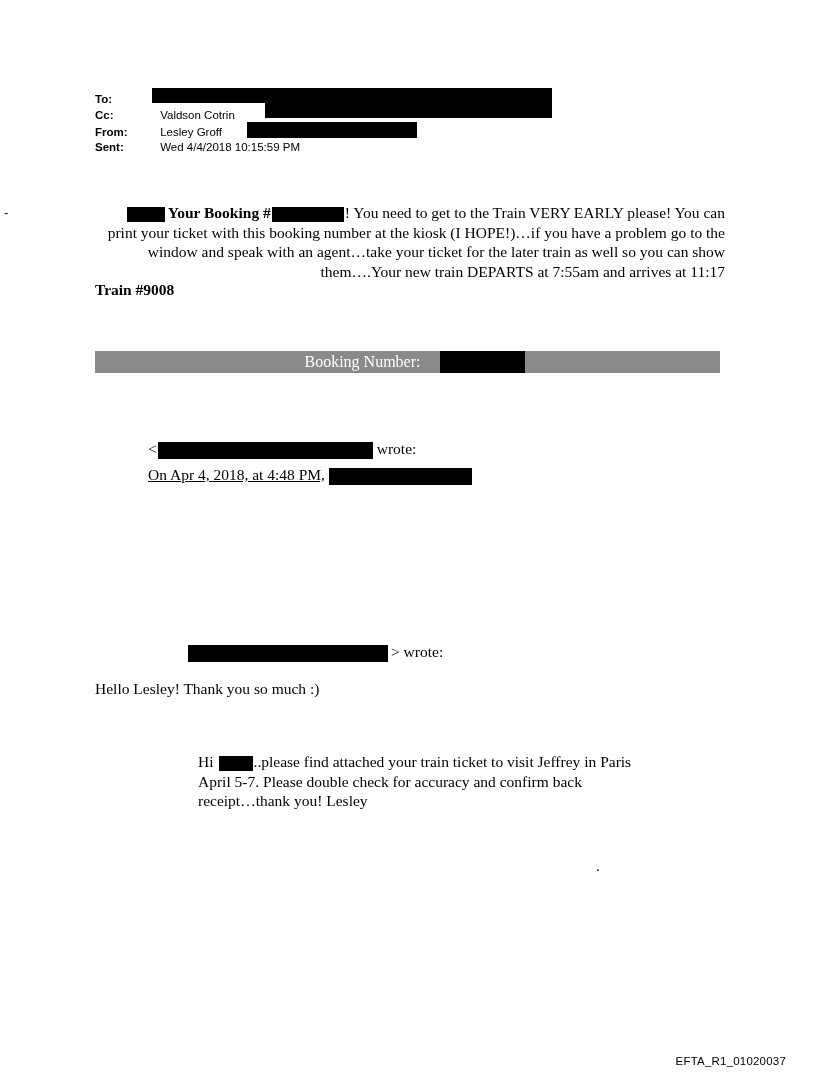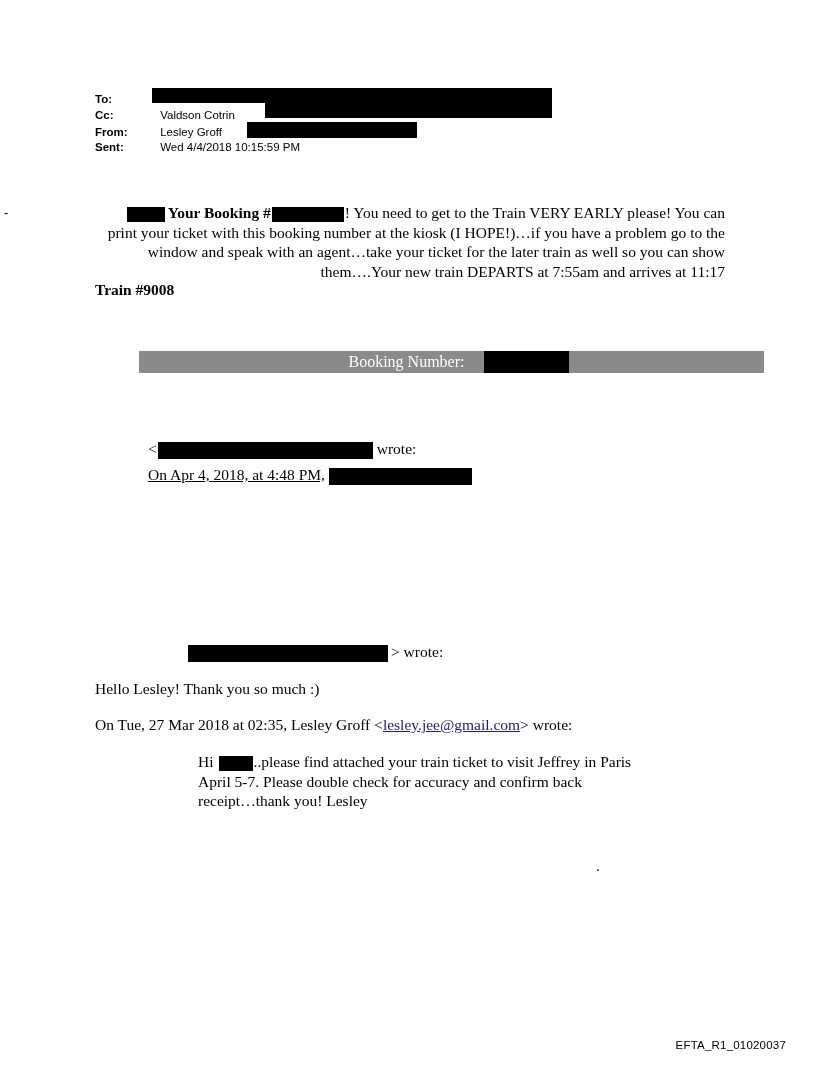--- a/index.html
+++ b/index.html
@@ -90,21 +90,20 @@
     left: 95px;
     top: 351px;
     width: 625px;
     height: 22px;
     background: #8a8a8a;
     color: #ffffff;
     font-family: "Liberation Serif", serif;
     font-size: 16px;
     line-height: 22px;
     text-align: center;
-    margin-left: 44px;
   }
   .banner .banner-redact {
     position: absolute;
     left: 345px;
     top: 0px;
     width: 85px;
     height: 22px;
     background: #000;
   }
   .banner-label {
@@ -118,21 +117,21 @@
   .underline-txt { text-decoration: underline; }
 
   .link {
     color: #1a1a8c;
     text-decoration: underline;
   }
 
   .footer-id {
     position: absolute;
     right: 30px;
-    bottom: 22px;
+    bottom: 6px;
     font-family: "Liberation Sans", sans-serif;
     font-size: 11.5px;
     letter-spacing: 0.2px;
   }
 
   .left-dash {
     position: absolute;
     left: 4px;
     top: 205px;
     font-family: "Liberation Sans", sans-serif;
@@ -202,23 +201,20 @@
 
 
 
 
   <div class="body-text" style="left:188px; top:642px; width:520px;">
     <span class="redact" style="width:200px; height:17px; margin-right:3px;"></span><span>&gt; wrote:</span>
   </div>
 
   <div class="body-text" style="left:95px; top:679px; width:560px;">Hello Lesley! Thank you so much :)</div>
 
-  <div class="body-text q-indent0" style="top:715px;">
-    <span>On Tue, 27 Mar 2018 at 02:35, Lesley Groff &lt;</span><a class="link" href="#">lesley.jee@gmail.com</a><span>&gt; wrote:</span>
-  </div>
 
   <div class="body-text" style="left:198px; top:752px; width:440px;">
     <span>Hi</span><span class="redact" style="width:34px; height:15px; margin-left:5px; margin-right:1px;"></span><span>..please find attached your train ticket to visit Jeffrey in Paris April 5-7.  Please double check for accuracy and confirm back receipt…thank you!  Lesley</span>
   </div>
 
   <div class="stray-dot">.</div>
 
   <div class="footer-id">EFTA_R1_01020037</div>
 
 </div>

